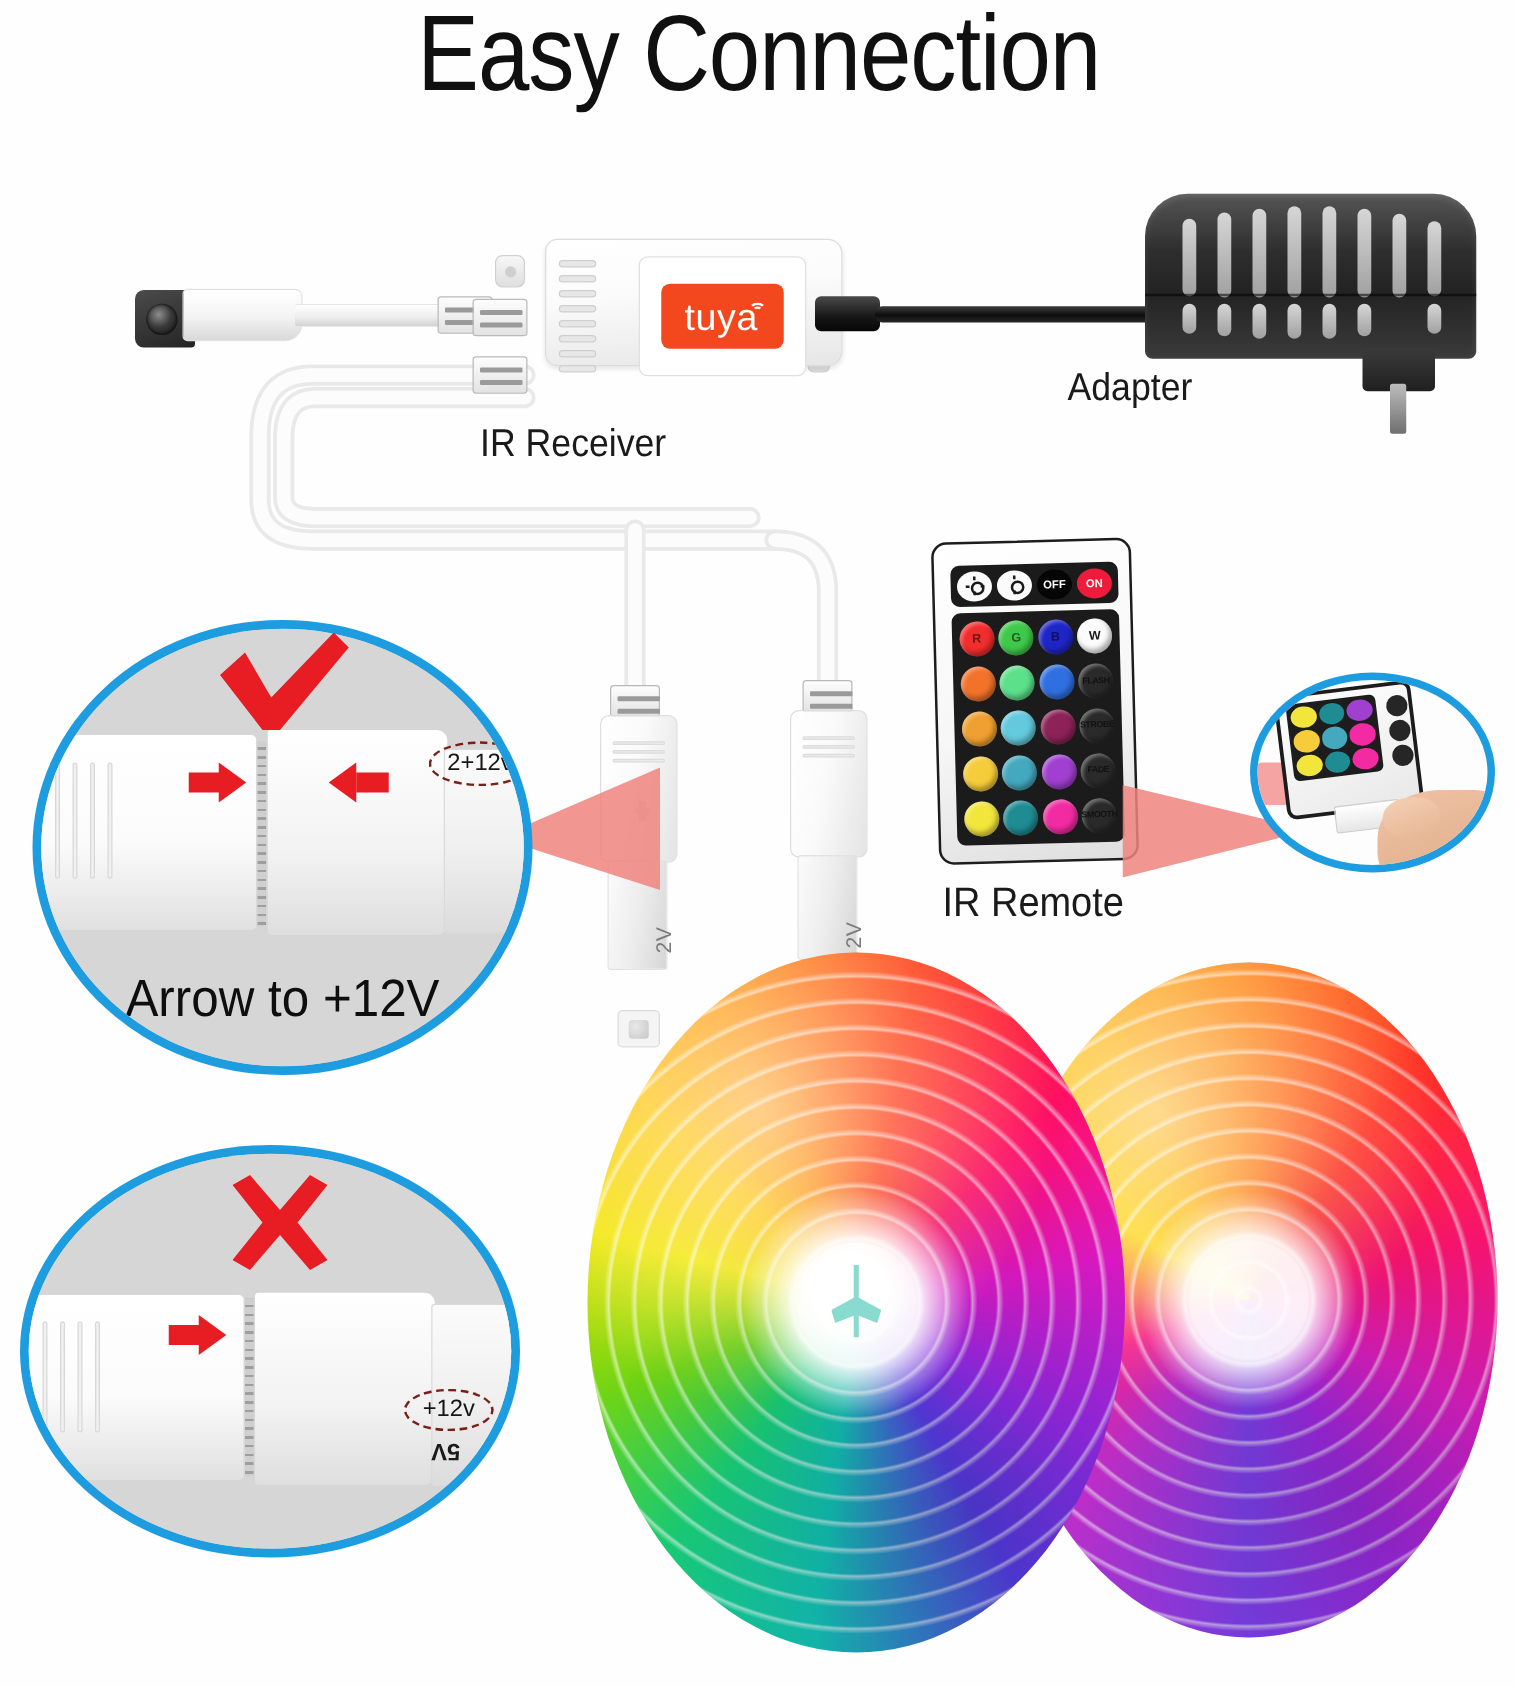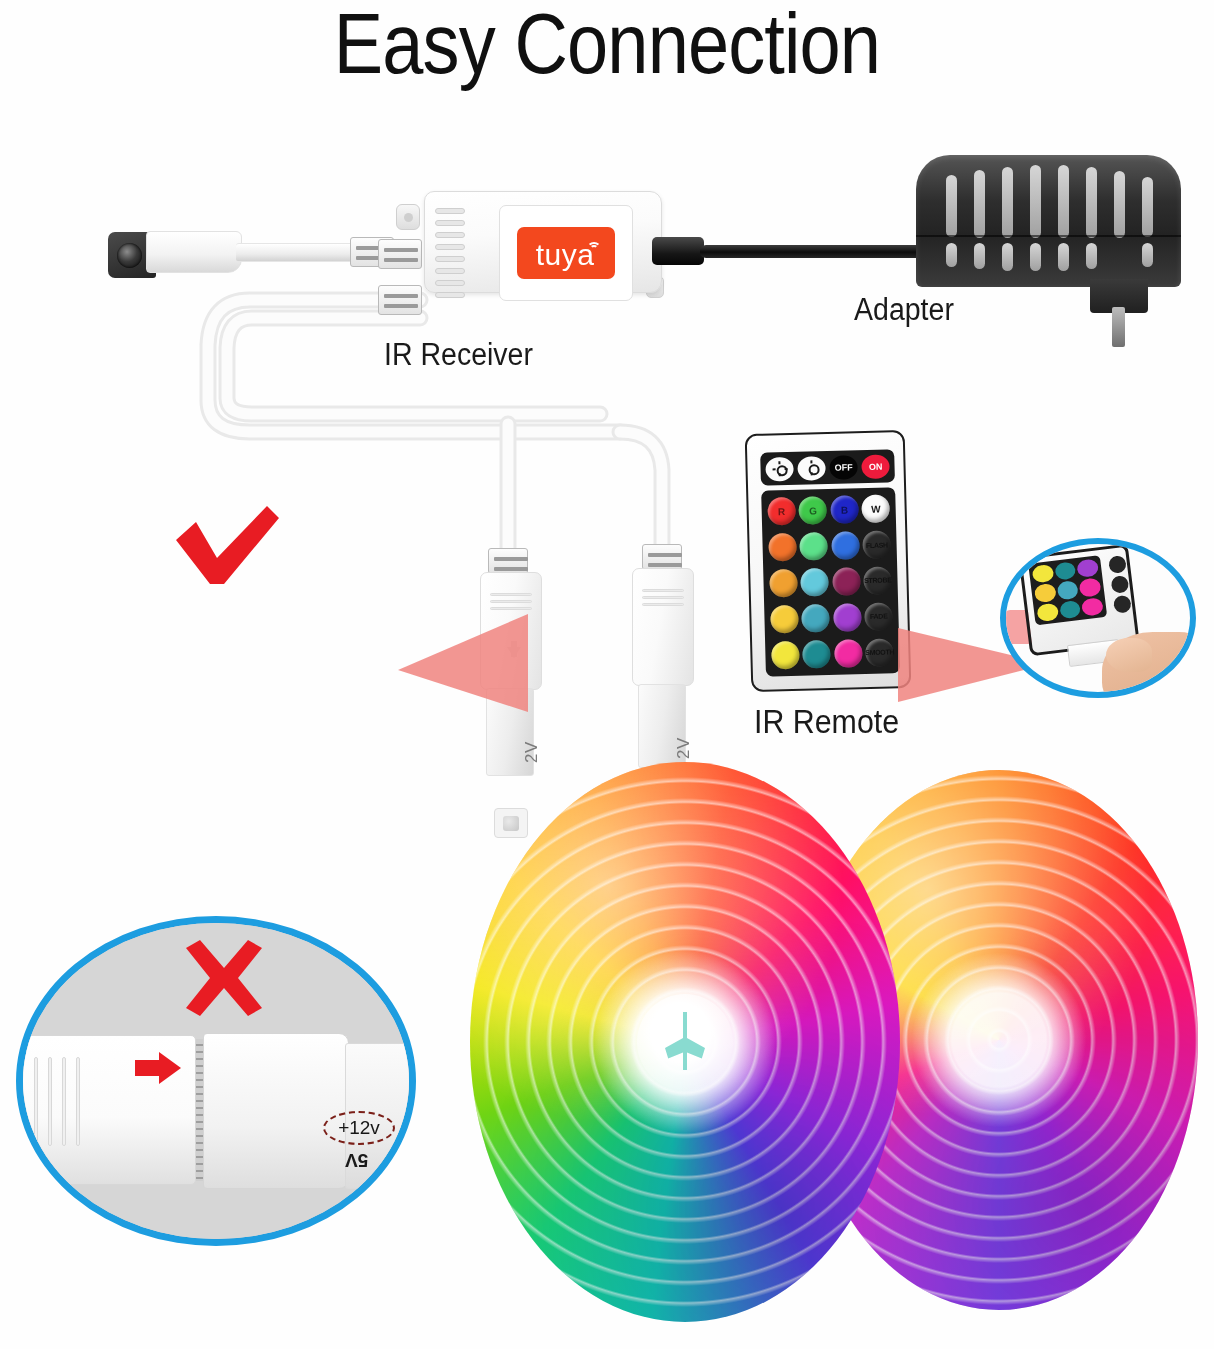--- a/index.html
+++ b/index.html
@@ -91,21 +91,21 @@
     width: 34px; height: 4px;
     background: #9a9a9a;
     border-radius: 1px;
   }
   .plug4::before { top: 8px; }
   .plug4::after  { top: 18px; }
 
   
   #ctrl-box {
     position: absolute;
-    left: 424px; top: 191px;
+    left: 436px; top: 191px;
     width: 238px; height: 102px;
     background: linear-gradient(175deg,#ffffff 0%,#fbfbfb 40%,#e6e6e6 100%);
     border: 1px solid #dcdcdc;
     border-radius: 10px 12px 12px 10px;
     box-shadow: 0 2px 4px rgba(0,0,0,0.10);
   }
   #ctrl-vents {
     position: absolute;
     left: 10px; top: 16px;
     width: 34px; height: 92px;
@@ -789,20 +789,46 @@
       </div>
   </div>
 
   <svg class="wedge" style="left:398px; top:614px; width:130px; height:112px;" viewBox="0 0 130 112">
     <polygon points="130,0 130,98 0,56" fill="#f0847f" opacity="0.85"></polygon>
   </svg>
   <svg class="wedge" style="left:898px; top:598px; width:150px; height:104px;" viewBox="0 0 150 104">
     <polygon points="0,104 0,30 150,66" fill="#f0847f" opacity="0.85"></polygon>
   </svg>
 
+  <div class="inset" style="left: 26px; top: 496px; width: 400px; height: 364px; border-color: rgb(29, 157, 224);">
+    <div style="position:absolute; inset:0; background:#d6d6d6;"></div>
+
+    <div class="ic-male" style="left:-12px; top:84px; width:185px; height:158px;">
+      <span class="rib" style="left:22px;"></span>
+      <span class="rib" style="left:36px;"></span>
+      <span class="rib" style="left:50px;"></span>
+      <span class="rib" style="left:64px;"></span>
+    </div>
+    <div class="pins" style="left:173px; top:90px; height:148px;"></div>
+    <div class="ic-female" style="left:180px; top:80px; width:146px; height:166px; border-radius:4px 10px 10px 4px;"></div>
+    <div class="ic-strip" style="left:322px; top:96px; width:86px; height:148px; border-radius:3px;"></div>
+
+    <div style="position:absolute; left:118px; top:106px;">
+      <div class="arrow-shaft" style="left:0; top:9px; width:26px; height:16px; position:absolute;"></div>
+      <div class="arrow-head" style="left:24px; top:1px; border-left:22px solid #e81c23; position:absolute;"></div>
+    </div>
+    <div style="position:absolute; left:230px; top:106px;">
+      <div class="arrow-shaft" style="left:22px; top:9px; width:26px; height:16px; position:absolute;"></div>
+      <div class="arrow-head" style="left:0; top:1px; border-right:22px solid #e81c23; position:absolute;"></div>
+    </div>
+
+    <div class="ellipse-tag" style="left:310px; top:90px; width:82px; height:36px;">2+12v</div>
+
+    <div class="insetlabel" style="top:272px; left:0;">Arrow to +12V</div>
+  </div>
 
   <svg id="checkmark" viewBox="0 0 110 84">
     <polygon points="4,36 24,18 45,54 95,2 107,14 52,80 38,80" fill="#e81c23"></polygon>
   </svg>
 
   <div class="inset" style="left: 16px; top: 916px; width: 400px; height: 330px; border-color: rgb(29, 157, 224);">
     <div style="position:absolute; inset:0; background:#d6d6d6;"></div>
 
     <div class="ic-male" style="left:-12px; top:112px; width:185px; height:150px;">
       <span class="rib" style="left:22px;"></span>

